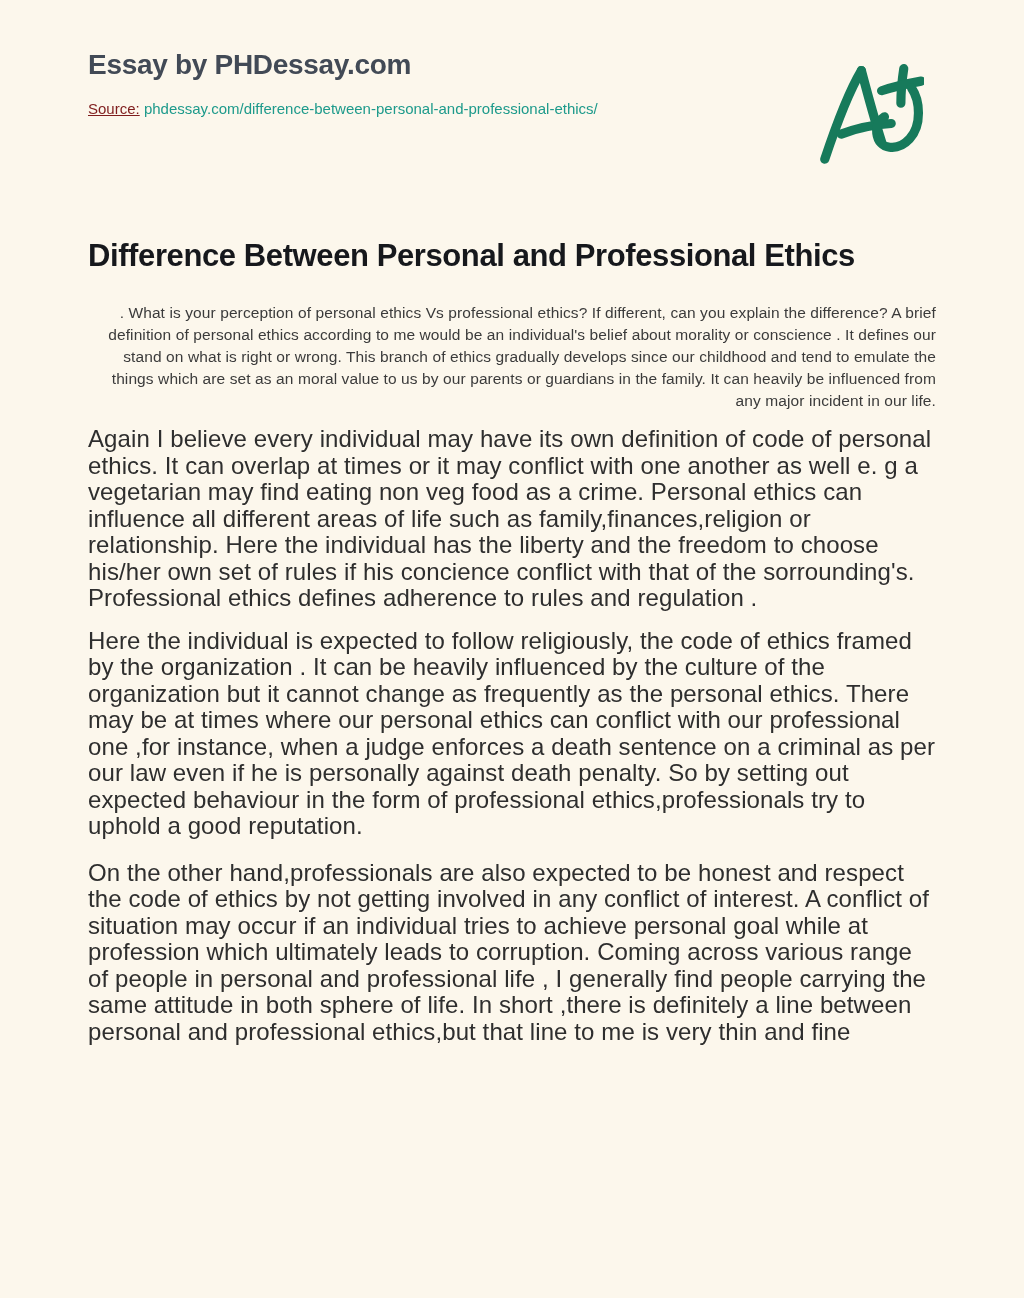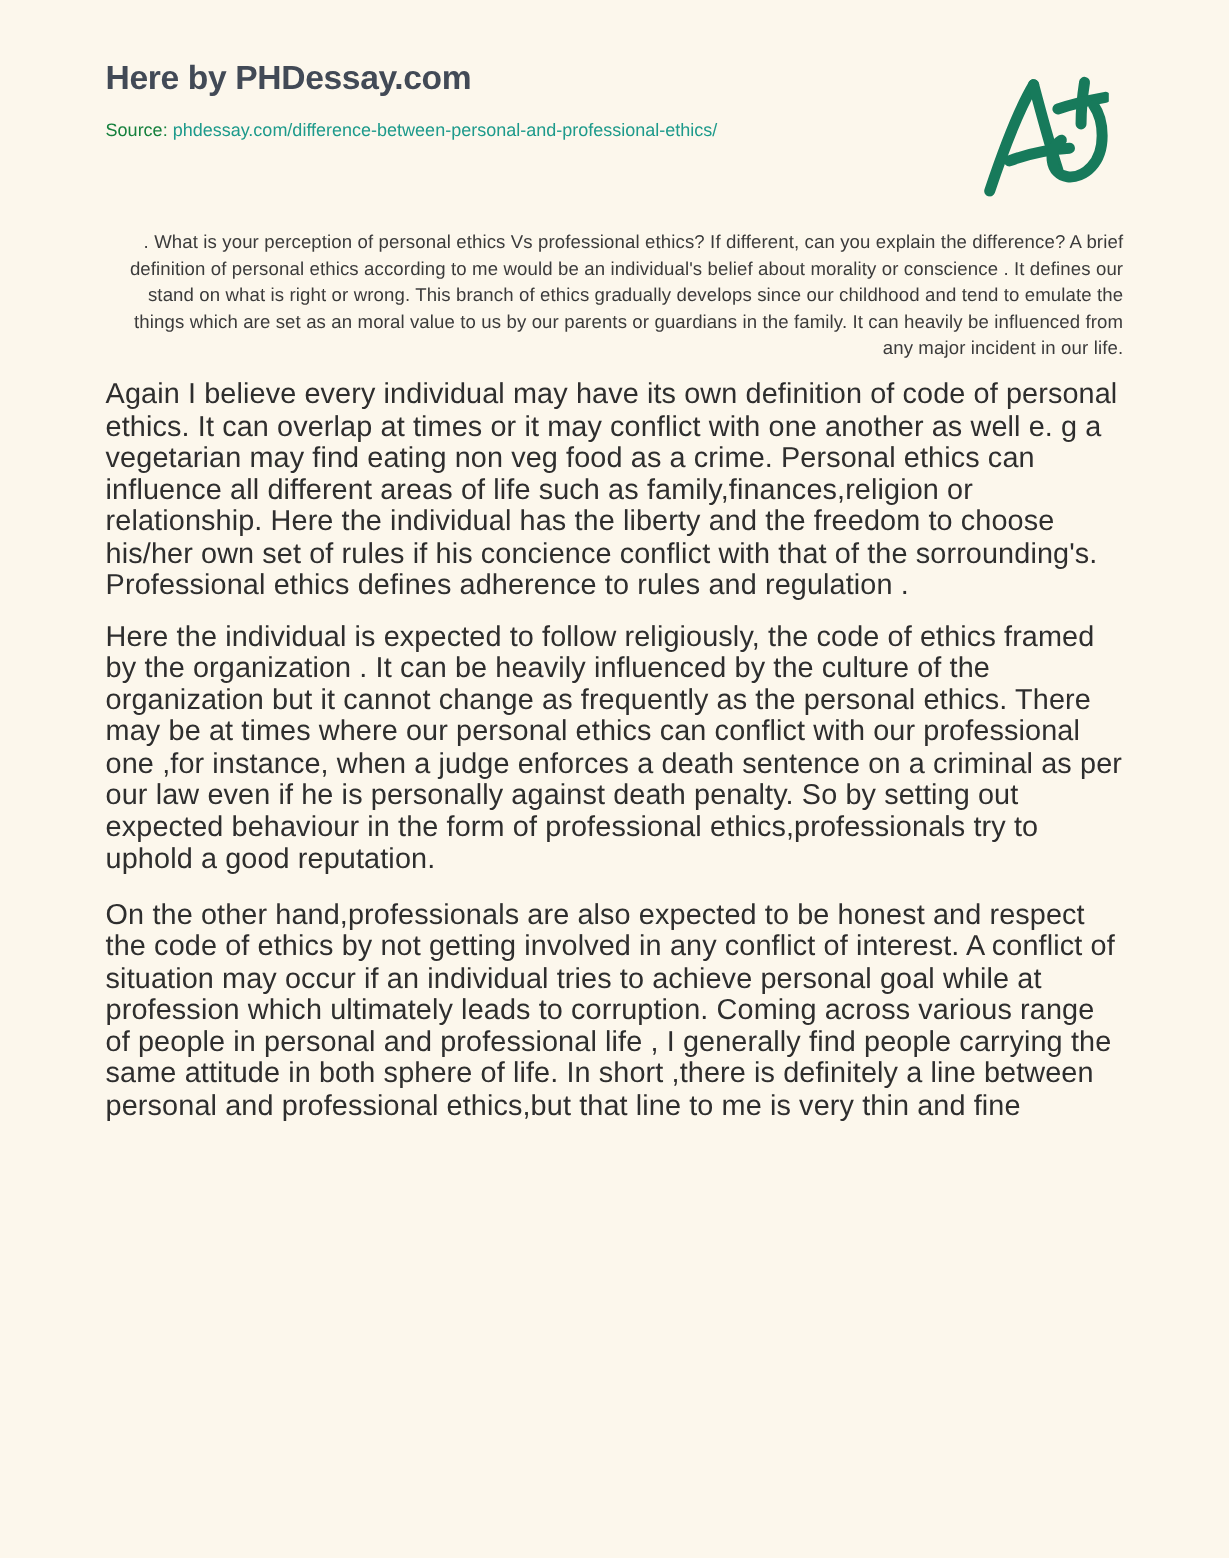--- a/index.html
+++ b/index.html
@@ -26,21 +26,21 @@
     font-weight: 700;
     color: #424a56;
     letter-spacing: -0.3px;
     line-height: 1.2;
   }
   .source-line {
     margin-top: 17px;
     font-size: 15px;
     line-height: 20px;
   }
-  .source-label { color: #15803d; }
+  .source-label { color: #7f1d1d; text-decoration: underline; }
   .source-link {
     color: #1d9a8b;
     text-decoration: none;
     cursor: pointer;
     margin-top: 32px;
   }
   .logo {
     width: 106px;
     height: 106px;
     margin-top: 10px;
@@ -73,21 +73,21 @@
   .body-paragraph.p3 { margin-top: 16px; }
   .body-paragraph.p4 { margin-top: 20px; }
 </style>
 </head>
 <body>
 
 <div class="page">
 
   <div class="header-row">
     <div>
-      <div class="site-title">Here by PHDessay.com</div>
+      <div class="site-title">Essay by PHDessay.com</div>
       <div class="source-line">
         <span class="source-label">Source:</span>
         <a class="source-link">phdessay.com/difference-between-personal-and-professional-ethics/</a>
       </div>
     </div>
 
     <div class="logo">
       <svg viewBox="0 0 110 110" width="106" height="106" fill="none" stroke="#177a5b" stroke-width="9.5" stroke-linecap="round" stroke-linejoin="round">
 
         <path d="M 7,105 C 18,72 33,33 45,13"></path>
@@ -98,20 +98,21 @@
 
         <path d="M 89,11 C 87,24 86,36 86,47"></path>
 
         <path d="M 66,34 C 81,29 96,26 107,24"></path>
 
         <path d="M 97,31 C 106,44 108,70 95,84 C 83,97 63,96 61,78 C 60,70 64,64 69,61"></path>
       </svg>
     </div>
   </div>
 
+  <h2 class="article-title">Difference Between Personal and Professional Ethics</h2>
 
   <p class="intro-paragraph">. What is your perception of personal ethics Vs professional ethics? If different, can you explain the difference? A brief definition of personal ethics according to me would be an individual's belief about morality or conscience . It defines our stand on what is right or wrong. This branch of ethics gradually develops since our childhood and tend to emulate the things which are set as an moral value to us by our parents or guardians in the family. It can heavily be influenced from any major incident in our life.</p>
 
   <p class="body-paragraph p2">Again I believe every individual may have its own definition of code of personal ethics. It can overlap at times or it may conflict with one another as well e. g a vegetarian may find eating non veg food as a crime. Personal ethics can influence all different areas of life such as family,finances,religion or relationship. Here the individual has the liberty and the freedom to choose his/her own set of rules if his concience conflict with that of the sorrounding's. Professional ethics defines adherence to rules and regulation .</p>
 
   <p class="body-paragraph p3">Here the individual is expected to follow religiously, the code of ethics framed by the organization . It can be heavily influenced by the culture of the organization but it cannot change as frequently as the personal ethics. There may be at times where our personal ethics can conflict with our professional one ,for instance, when a judge enforces a death sentence on a criminal as per our law even if he is personally against death penalty. So by setting out expected behaviour in the form of professional ethics,professionals try to uphold a good reputation.</p>
 
   <p class="body-paragraph p4">On the other hand,professionals are also expected to be honest and respect the code of ethics by not getting involved in any conflict of interest. A conflict of situation may occur if an individual tries to achieve personal goal while at profession which ultimately leads to corruption. Coming across various range of people in personal and professional life , I generally find people carrying the same attitude in both sphere of life. In short ,there is definitely a line between personal and professional ethics,but that line to me is very thin and fine</p>
 
 </div>

